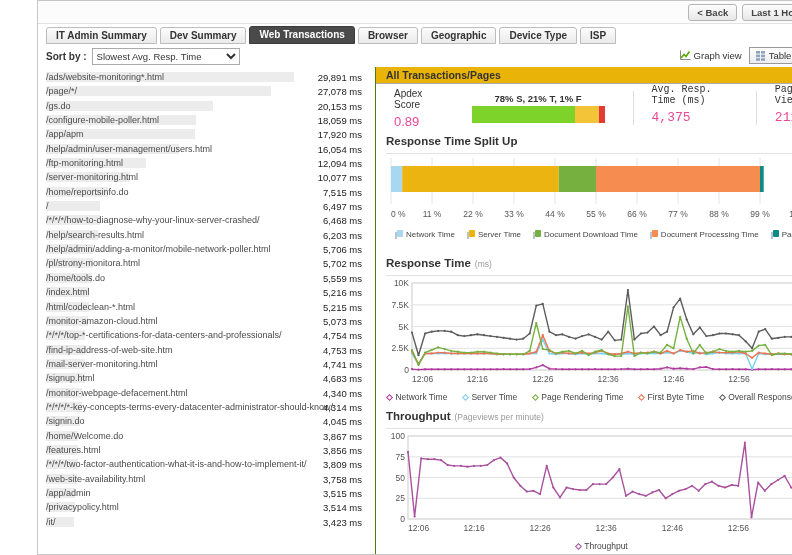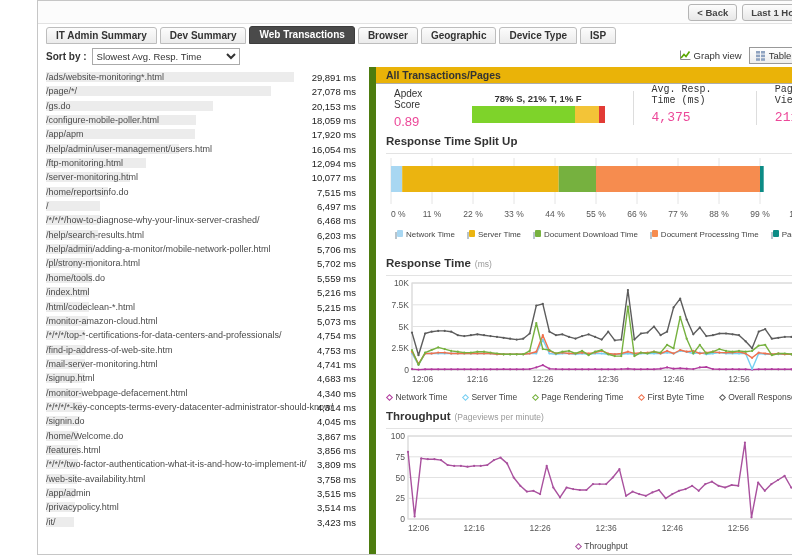--- a/index.html
+++ b/index.html
@@ -23,21 +23,21 @@
   .toolbar-left { position: absolute; top: 47px; left: 8px; display: flex; align-items: center; gap: 5px; }
   .sort-label { font-size: 10px; font-weight: bold; color: #333; }
   .sort-select { width: 148px; height: 17px; font-size: 9.5px; color: #333; border: 1px solid #aaa; background: #fff; font-family: "Liberation Sans", sans-serif; }
   .toolbar-right { position: absolute; top: 46px; right: 8px; display: flex; align-items: center; gap: 7px; }
   .view-link { display: inline-flex; align-items: center; gap: 3px; font-size: 9.5px; color: #333; cursor: pointer; }
   .view-btn { display: inline-flex; align-items: center; gap: 3px; font-size: 9.5px; color: #333; border: 1px solid #999; border-radius: 0;
               background: linear-gradient(#fff, #ededed); height: 17px; padding: 0 6px; cursor: pointer; }
 
   
   .content { position: absolute; top: 66px; left: 0; right: 0; bottom: 0; display: flex; }
-  .list-panel { width: 338px; border-right: 7px solid #4d7c0f; overflow: hidden; padding-top: 3px; }
+  .list-panel { width: 338px; border-right: 1px solid #4d7c0f; overflow: hidden; padding-top: 3px; }
   .t-row { position: relative; height: 14.35px; }
   .t-bar { position: absolute; left: 8px; top: 2px; height: 10px; background: #ececec; }
   .t-url { position: absolute; left: 8px; top: 2px; font-size: 9px; color: #4a4a4a; white-space: nowrap; }
   .t-val { position: absolute; right: 13px; top: 2px; font-size: 9.5px; color: #222; }
 
   
   .right-panel { flex: 1; overflow: hidden; }
   .panel-header { height: 17px; line-height: 17px; padding-left: 10px; background: #eab308; border-bottom: 1px solid #adadad;
                   font-size: 10.5px; font-weight: bold; color: #333; }
   .stats { display: flex; align-items: center; height: 48px; }

